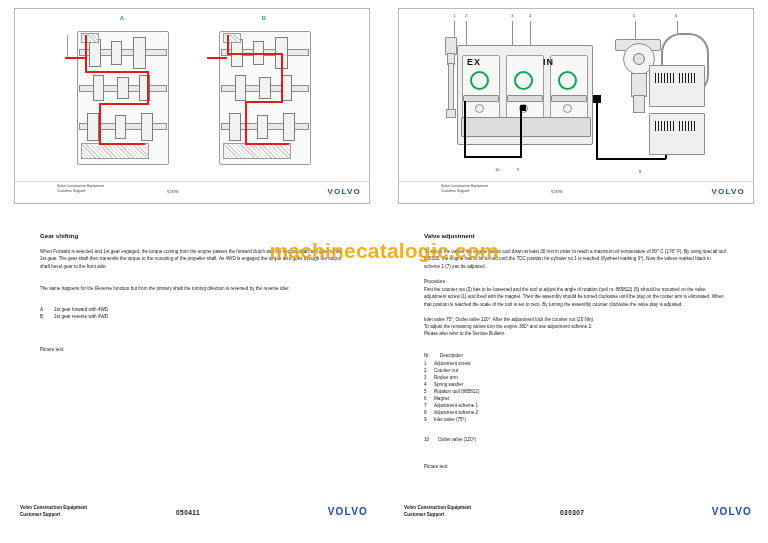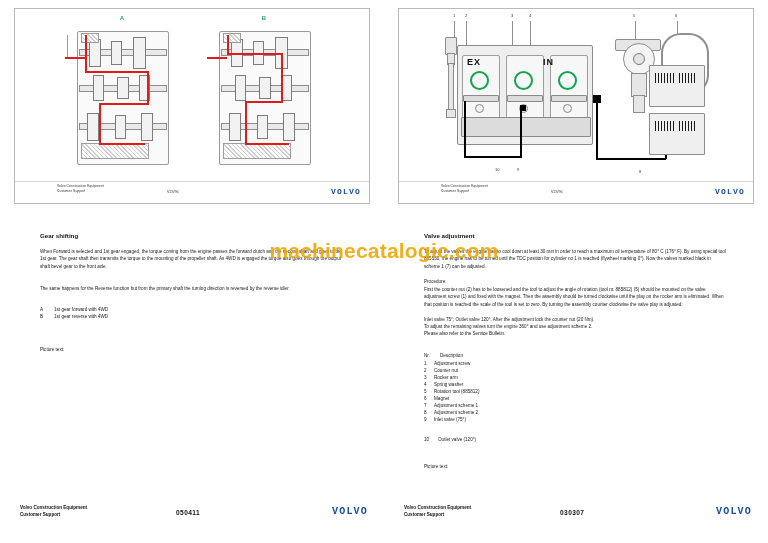--- a/index.html
+++ b/index.html
@@ -58,21 +58,21 @@
     letter-spacing: 0.1px;
   }
   .fig-num {
     position: absolute;
     left: 152px;
     top: 8px;
     font-size: 3.6px;
     color: #333;
   }
   .volvo-mark {
-    font-family: Liberation Mono, monospace;
+    font-family: Liberation Sans, sans-serif;
     font-weight: bold;
     color: #1a4fa0;
     letter-spacing: 1.2px;
   }
   .fig-volvo {
     position: absolute;
     right: 8px;
     top: 5px;
     font-size: 8px;
   }

